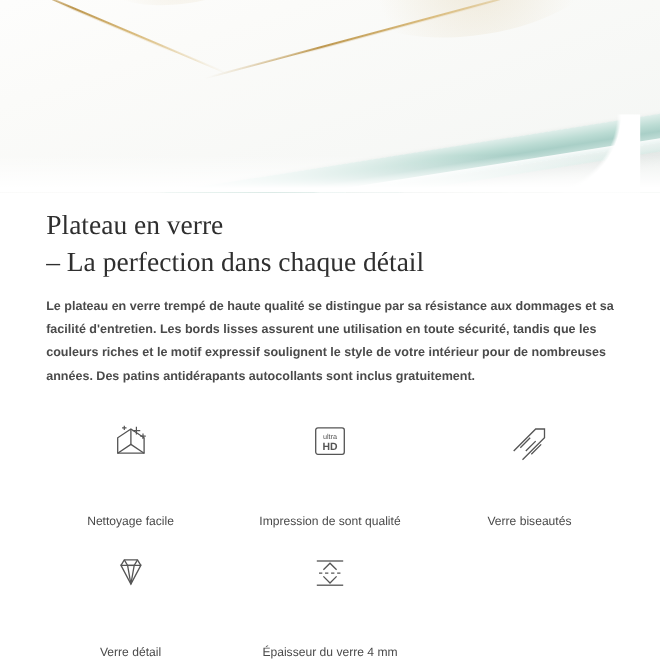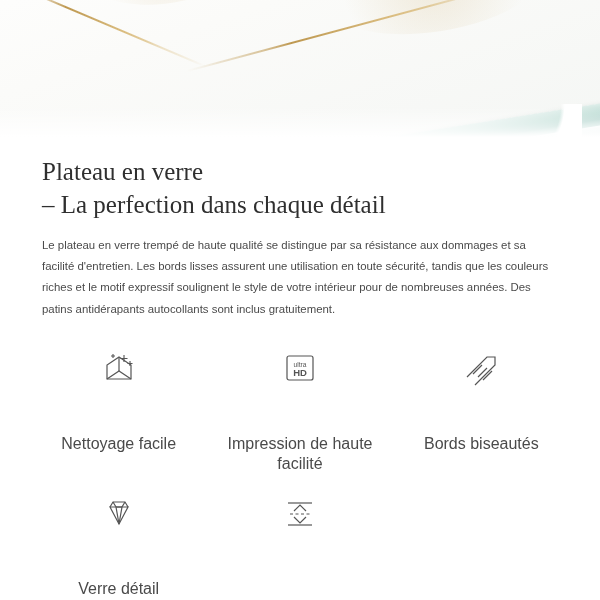--- a/index.html
+++ b/index.html
@@ -116,20 +116,21 @@
     margin: 0 0 14px 0;
   }
   .headline .line2 { display: block; font-family: Liberation Serif, serif; }
 
   .body-copy {
     font-size: 11.4px;
     line-height: 1.85;
     color: #4a4a4a;
     margin: 0;
     max-width: 516px;
+    font-weight: bold;
   }
 
   
   .features {
     margin-top: 26px;
     padding: 0 28px;
     display: grid;
     grid-template-columns: repeat(3, 1fr);
     grid-row-gap: 16px;
   }
@@ -142,21 +143,21 @@
   }
   .feature-icon {
     width: 44px;
     height: 44px;
     display: flex;
     align-items: center;
     justify-content: center;
     margin-bottom: 8px;
   }
   .feature-label {
-    font-size: 16px;
+    font-size: 11px;
     color: #4a4a4a;
     line-height: 1.3;
   }
   svg { display: block; }
 </style>
 </head>
 <body>
 
 <div class="page">
 
@@ -204,31 +205,31 @@
     </div>
 
     <div class="feature">
       <div class="feature-icon">
         <svg width="42" height="38" viewBox="0 0 42 38">
           <rect x="8" y="7" width="26" height="24" rx="2" fill="none" stroke="#555" stroke-width="1.2"></rect>
           <text x="21" y="17.5" font-family="Liberation Sans, sans-serif" font-size="6.6" fill="#555" text-anchor="middle">ultra</text>
           <text x="21" y="27" font-family="Liberation Sans, sans-serif" font-size="9.5" font-weight="bold" fill="#555" text-anchor="middle">HD</text>
         </svg>
       </div>
-      <div class="feature-label">Impression de haute facilité</div>
+      <div class="feature-label">Impression de sont qualité</div>
     </div>
 
     <div class="feature">
       <div class="feature-icon">
         <svg width="40" height="38" viewBox="0 0 40 38" stroke="#555" stroke-width="1.2" fill="none">
           <path d="M6 28 L26 8 L34 8 L34 16 L14 36"></path>
           <path d="M12 25 L21 16 M17 28 L26 19 M22 31 L31 22"></path>
         </svg>
       </div>
-      <div class="feature-label">Bords biseautés</div>
+      <div class="feature-label">Verre biseautés</div>
     </div>
 
     <div class="feature">
       <div class="feature-icon">
         <svg width="40" height="38" viewBox="0 0 40 38" stroke="#555" stroke-width="1.2" fill="none">
           <path d="M11 13 L20 30 L29 13 Z"></path>
           <path d="M11 13 L14 8 L26 8 L29 13"></path>
           <path d="M14 8 L17 13 L20 30 M26 8 L23 13 L20 30"></path>
           <path d="M17 13 L23 13"></path>
         </svg>
@@ -240,16 +241,17 @@
     <div class="feature">
       <div class="feature-icon">
         <svg width="40" height="38" viewBox="0 0 40 38" stroke="#555" stroke-width="1.2" fill="none">
           <path d="M8 9 L32 9"></path>
           <path d="M8 31 L32 31"></path>
           <path d="M14 17 L20 11 L26 17"></path>
           <path d="M14 23 L20 29 L26 23"></path>
           <path d="M10 20 L30 20" stroke-dasharray="3 2.5"></path>
         </svg>
       </div>
+      <div class="feature-label">Épaisseur du verre 4 mm</div>
     </div>
 
   </div>
 </div>
 
 </body></html>

